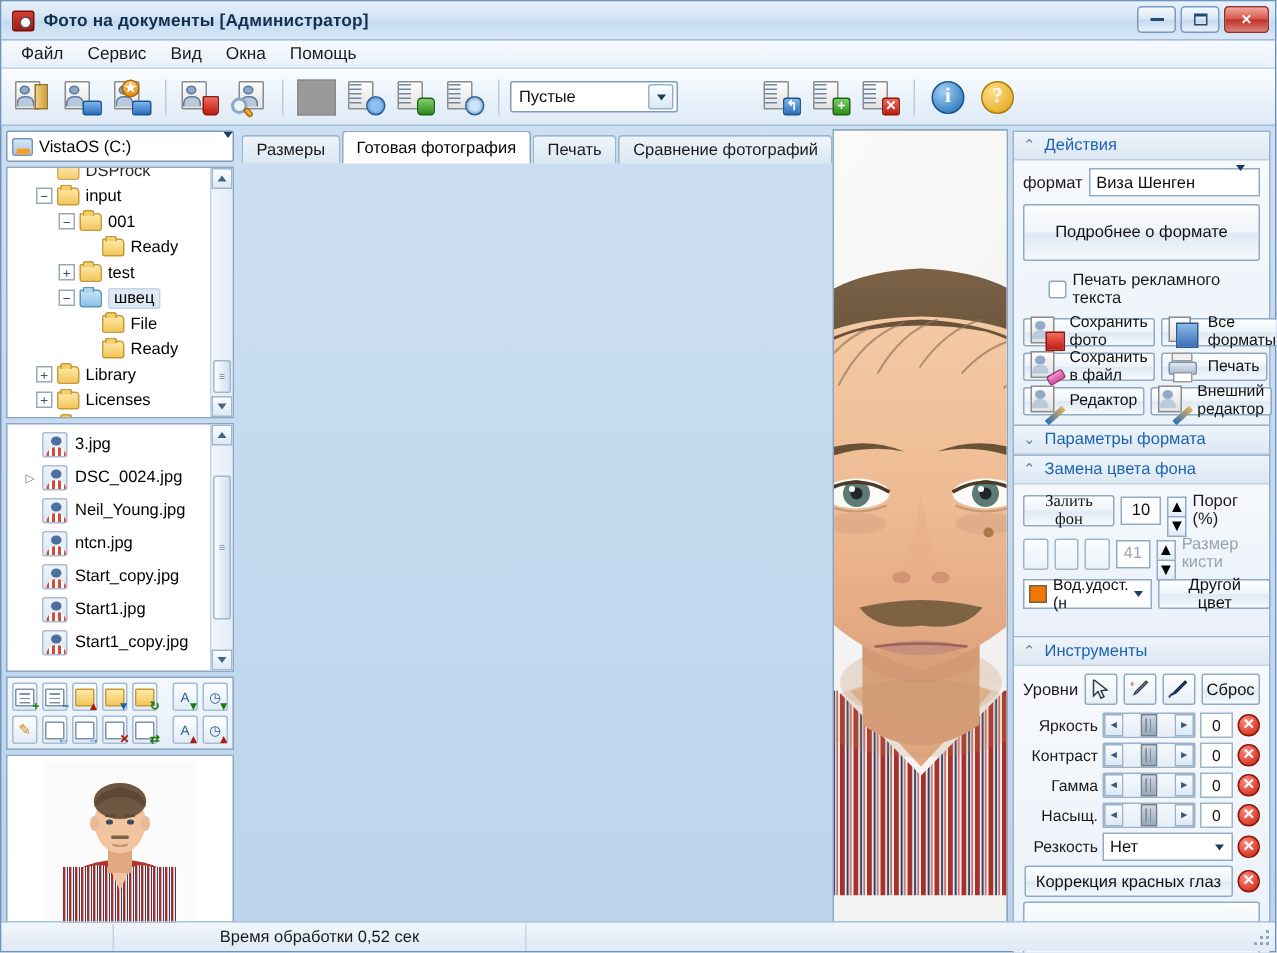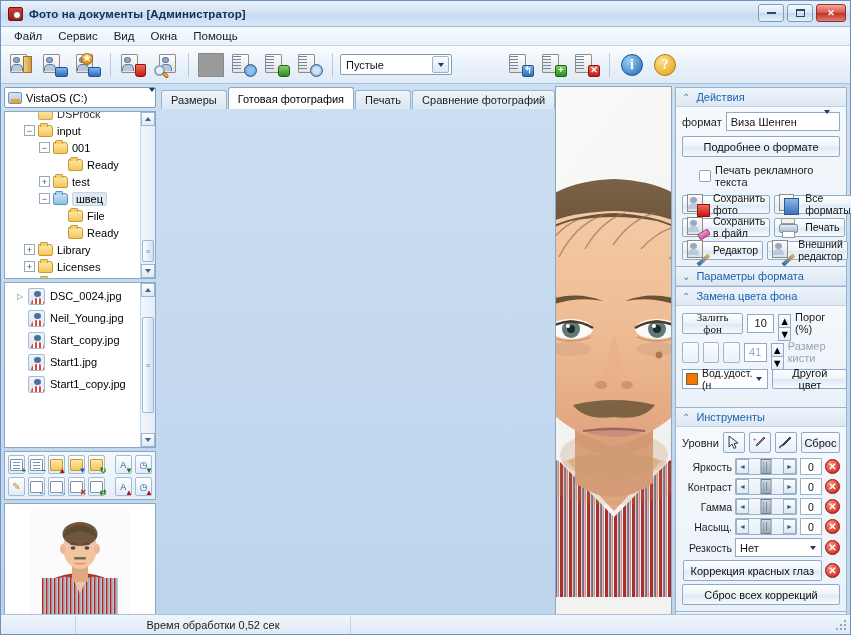--- a/index.html
+++ b/index.html
@@ -281,21 +281,21 @@
   .sec-body { padding:5px 6px 6px 6px; }
 
   .row { display:flex; align-items:center; gap:4px; margin-bottom:5px; }
   .lbl { font-size:11px; color:#1a1a1a; }
   .btn {
     border:1px solid #90abc6; border-radius:2px;
     background:linear-gradient(180deg,#fdfefe 0%,#eef4fa 48%,#dfe9f4 52%,#f4f9fd 100%);
     font-size:11px; color:#111; display:flex;align-items:center;justify-content:center;
     padding:3px 6px; text-align:center;
   }
-  .btn.full { width:100%; height:21px; }
+  .btn.full { width:100%; height:38px; }
   .bigbtn {
     height:19px; flex:1; display:flex; align-items:center; gap:4px;
     border:1px solid #90abc6; border-radius:2px; padding:0 4px;
     background:linear-gradient(180deg,#fdfefe 0%,#eef4fa 48%,#dfe9f4 52%,#f4f9fd 100%);
     font-size:10.5px; line-height:11.5px; color:#111;
   }
   .bigbtn .bi { width:22px; height:22px; flex:none; position:relative; }
   .bigbtn .txt { flex:1; }
   .grid2 { display:flex; gap:4px; margin-bottom:4px; }
 
@@ -630,28 +630,38 @@
           </div>
           <div class="sb-btn">
               <i class="caret-dn"></i>
             </div>
         </div>
       </div>
 
       <div class="panel list-panel">
         <div class="flist" id="file-root">
             <div class="frow">
+              <span class="fexp"></span>
+              <span class="favatar"></span>
+              <span class="flabel">3.jpg</span>
+            </div>
+            <div class="frow">
               <span class="fexp">▷</span>
               <span class="favatar"></span>
               <span class="flabel">DSC_0024.jpg</span>
             </div>
             <div class="frow">
               <span class="fexp"></span>
               <span class="favatar"></span>
               <span class="flabel">Neil_Young.jpg</span>
+            </div>
+            <div class="frow">
+              <span class="fexp"></span>
+              <span class="favatar"></span>
+              <span class="flabel">ntcn.jpg</span>
             </div>
             <div class="frow">
               <span class="fexp"></span>
               <span class="favatar"></span>
               <span class="flabel">Start_copy.jpg</span>
             </div>
             <div class="frow">
               <span class="fexp"></span>
               <span class="favatar"></span>
               <span class="flabel">Start1.jpg</span>

